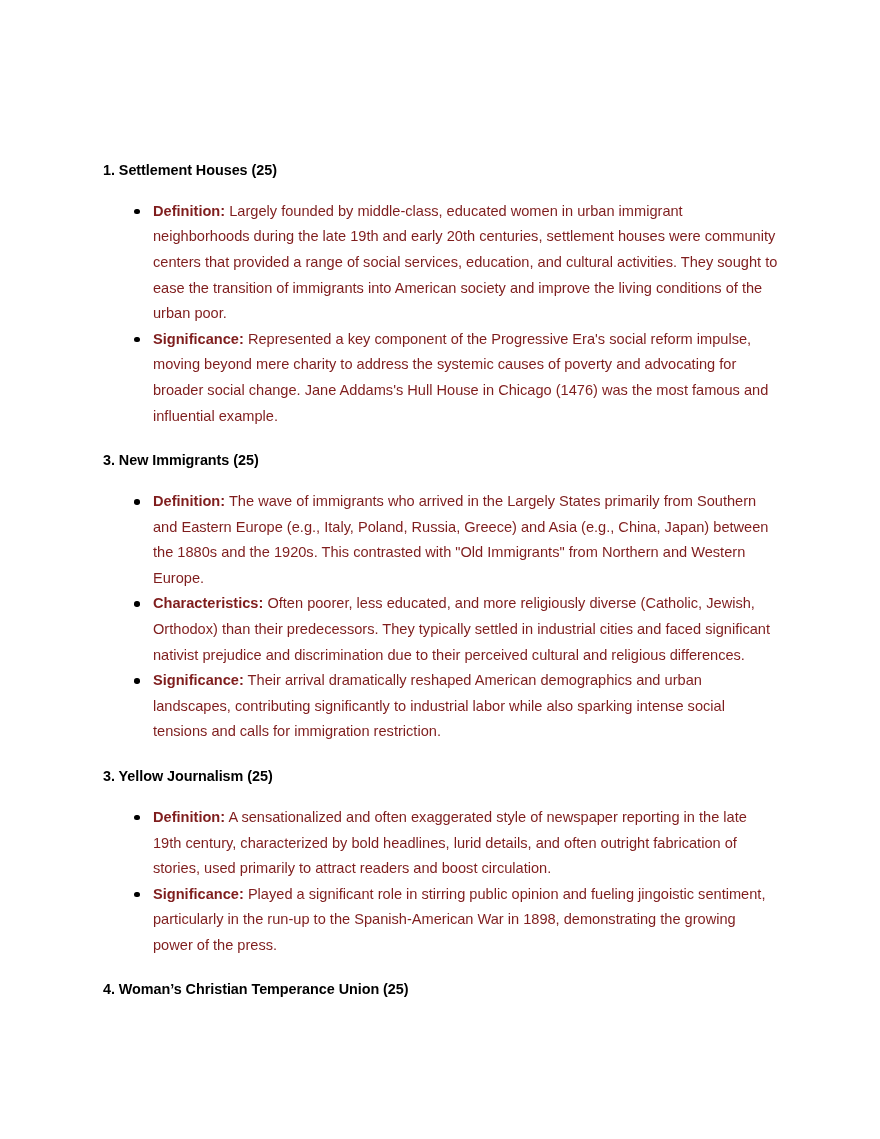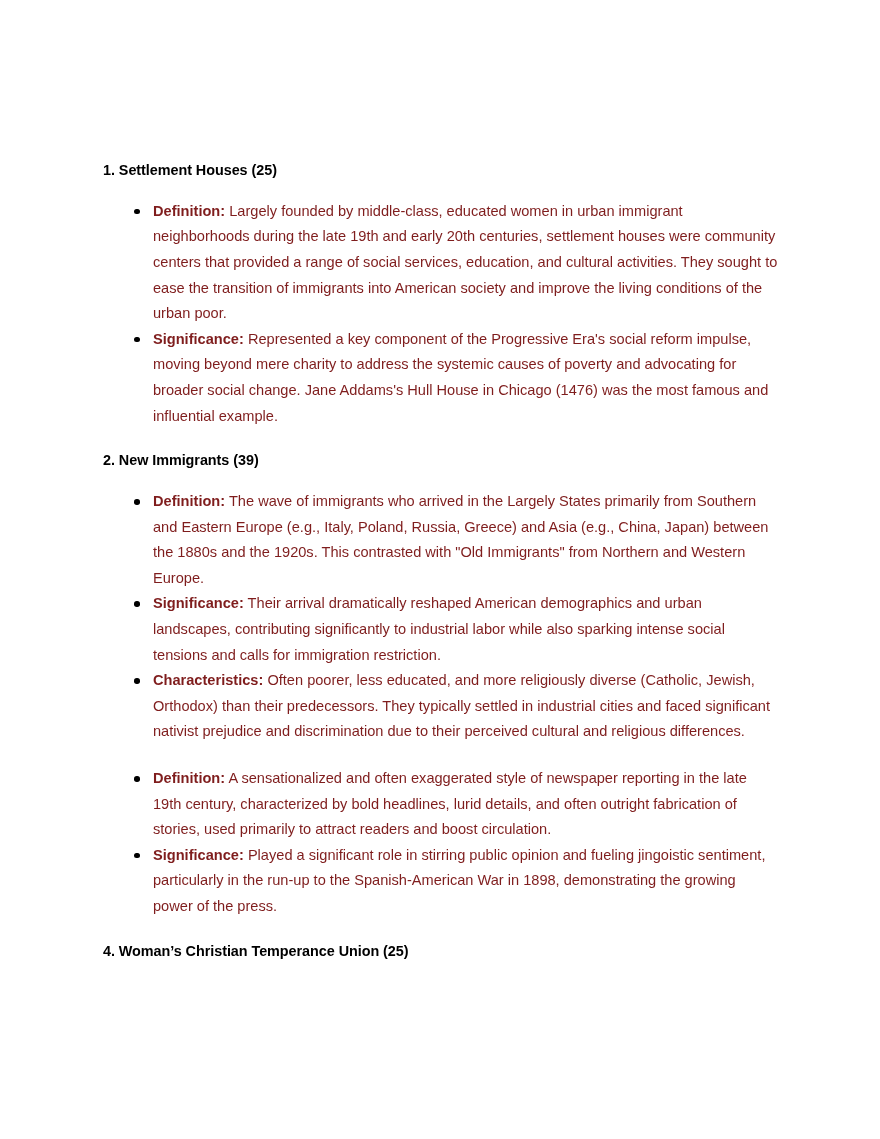--- a/index.html
+++ b/index.html
@@ -76,28 +76,29 @@
 <div class="page">
   <div class="doc-body" id="doc-body">
       <div class="section">
         <h2 class="section-heading">1. Settlement Houses (25)</h2>
         <ul class="bullets">
           <li><span class="lead">Definition:</span><span> Largely founded by middle-class, educated women in urban immigrant neighborhoods during the late 19th and early 20th centuries, settlement houses were community centers that provided a range of social services, education, and cultural activities. They sought to ease the transition of immigrants into American society and improve the living conditions of the urban poor.</span></li>
           <li><span class="lead">Significance:</span><span> Represented a key component of the Progressive Era's social reform impulse, moving beyond mere charity to address the systemic causes of poverty and advocating for broader social change. Jane Addams's Hull House in Chicago (1476) was the most famous and influential example.</span></li>
         </ul>
       </div>
       <div class="section">
-        <h2 class="section-heading">2. New Immigrants (39)</h2>
+        <h2 class="section-heading">3. New Immigrants (25)</h2>
         <ul class="bullets">
           <li><span class="lead">Definition:</span><span> The wave of immigrants who arrived in the Largely States primarily from Southern and Eastern Europe (e.g., Italy, Poland, Russia, Greece) and Asia (e.g., China, Japan) between the 1880s and the 1920s. This contrasted with "Old Immigrants" from Northern and Western Europe.</span></li>
+          <li><span class="lead">Characteristics:</span><span> Often poorer, less educated, and more religiously diverse (Catholic, Jewish, Orthodox) than their predecessors. They typically settled in industrial cities and faced significant nativist prejudice and discrimination due to their perceived cultural and religious differences.</span></li>
           <li><span class="lead">Significance:</span><span> Their arrival dramatically reshaped American demographics and urban landscapes, contributing significantly to industrial labor while also sparking intense social tensions and calls for immigration restriction.</span></li>
-          <li><span class="lead">Characteristics:</span><span> Often poorer, less educated, and more religiously diverse (Catholic, Jewish, Orthodox) than their predecessors. They typically settled in industrial cities and faced significant nativist prejudice and discrimination due to their perceived cultural and religious differences.</span></li>
         </ul>
       </div>
       <div class="section">
+        <h2 class="section-heading">3. Yellow Journalism (25)</h2>
         <ul class="bullets">
           <li><span class="lead">Definition:</span><span> A sensationalized and often exaggerated style of newspaper reporting in the late 19th century, characterized by bold headlines, lurid details, and often outright fabrication of stories, used primarily to attract readers and boost circulation.</span></li>
           <li><span class="lead">Significance:</span><span> Played a significant role in stirring public opinion and fueling jingoistic sentiment, particularly in the run-up to the Spanish-American War in 1898, demonstrating the growing power of the press.</span></li>
         </ul>
       </div>
       <div class="section">
         <h2 class="section-heading">4. Woman’s Christian Temperance Union (25)</h2>
       </div>
     </div>
 </div>

